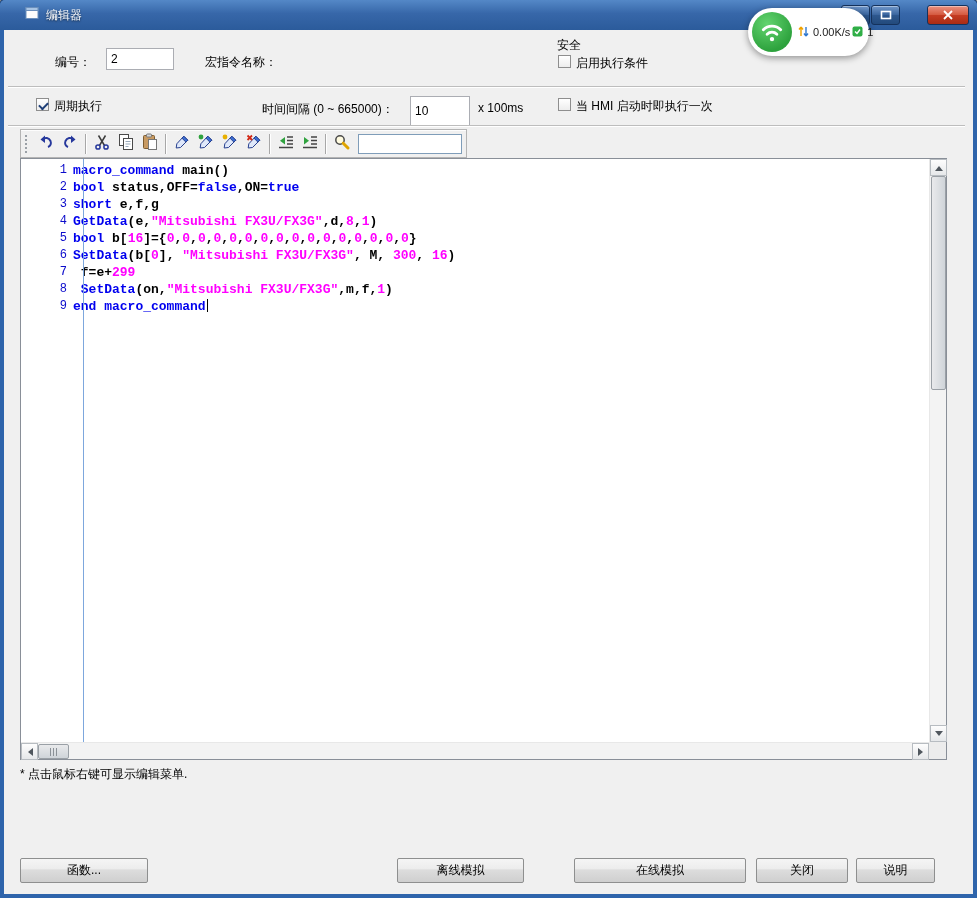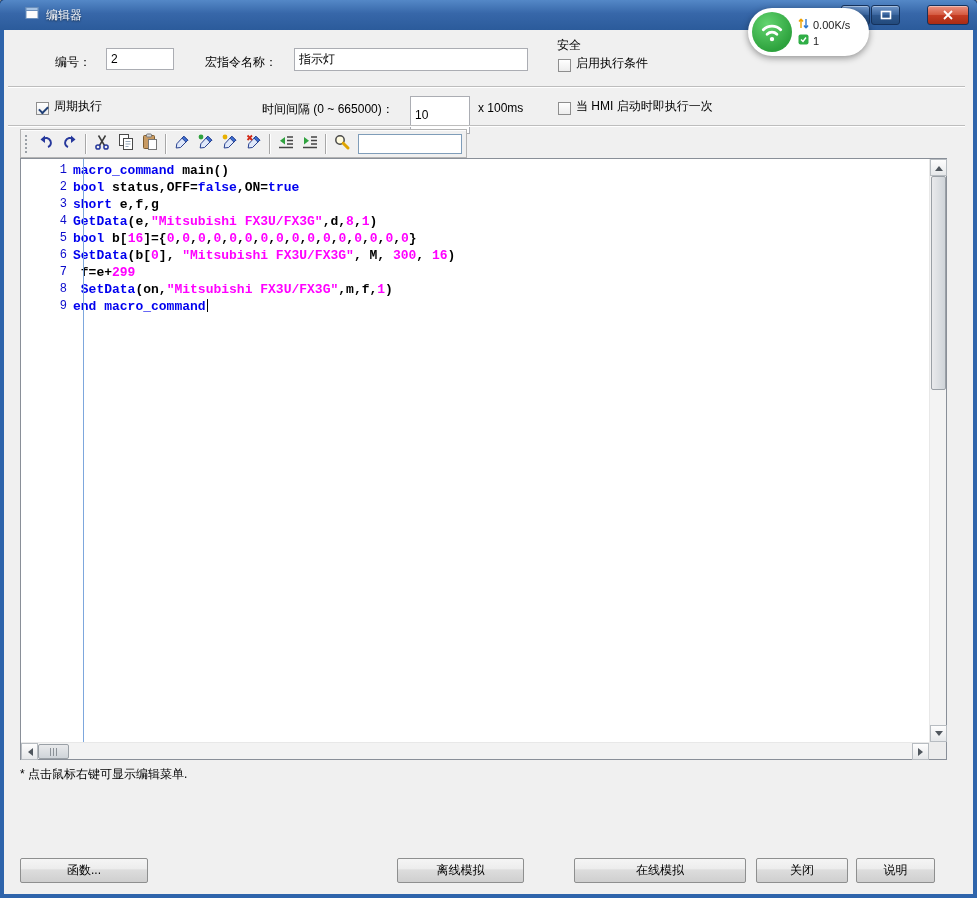--- a/index.html
+++ b/index.html
@@ -9,21 +9,21 @@
   background:linear-gradient(180deg,#5488c7 0%,#3767a9 45%,#2b5b9b 100%);display:flex;align-items:center;padding-left:25px}
 .title{color:#fff;font-size:12px;margin-left:6px;text-shadow:0 1px 2px rgba(0,0,0,.6)}
 .wbtn{position:absolute;top:5px;width:29px;height:20px;border:1px solid #15325c;border-radius:3px;
   background:linear-gradient(#7198cb,#3b669f 48%,#2d578e 52%,#234a7c);display:flex;align-items:center;justify-content:center;
   box-shadow:inset 0 1px 0 rgba(255,255,255,.4)}
 .wbtn.close{width:42px;background:linear-gradient(#eb9180,#d55b41 48%,#c43b22 52%,#aa2c14)}
 .content{position:absolute;left:4px;top:30px;width:969px;height:864px;background:#f0f0f0}
 .lbl{position:absolute;font-size:12px;color:#000;white-space:nowrap}
 .tinput{position:absolute;border:1px solid #abadb3;font:12px "Liberation Sans",sans-serif;padding:0 4px;background:#fff}
 .hr{position:absolute;height:2px;border-top:1px solid #bdbdbd;border-bottom:1px solid #fff}
-.cb{position:absolute;display:flex;align-items:flex-end;font-size:12px;gap:5px}
+.cb{position:absolute;display:flex;align-items:flex-start;font-size:12px;gap:5px}
 .cbbox{width:13px;height:13px;border:1px solid #8e8e8e;background:linear-gradient(#fff,#ededed);position:relative;flex:none}
 .cbbox.checked::after{content:"";position:absolute;left:2px;top:2.5px;width:7px;height:4px;
   border-left:2px solid #1f3f77;border-bottom:2px solid #1f3f77;transform:rotate(-45deg)}
 .toolbar{position:absolute;left:16px;top:99px;width:447px;height:29px;border:1px solid #b4b4b4;background:#f0f0f0;
   display:flex;align-items:center;padding:0 1px;box-shadow:inset 0 1px 0 #fdfdfd}
 .tgrip{width:5px;height:18px;border-left:2px dotted #9aa0a6;margin:0 4px 0 3px}
 .tbtn{width:24px;height:24px;display:flex;align-items:center;justify-content:center}
 .tsep{width:0;height:20px;border-left:1px solid #a7a7a7;border-right:1px solid #fff;margin:0 3px}
 .tsearch{width:104px;height:20px;border:1px solid #7f9db9;margin-left:4px;font-size:12px;padding:0 3px}
 .editor{position:absolute;left:16px;top:128px;width:927px;height:602px;background:#fff;border:1px solid #898f98}
@@ -52,21 +52,21 @@
 .hint{position:absolute;left:16px;top:736px;font-size:12px;color:#000}
 .output{position:absolute;left:16px;top:754px;width:927px;height:66px;background:#fff;border:1px solid #6f6f6f;
   font-size:12px;padding:5px 8px}
 .btn7{position:absolute;top:828px;height:25px;border:1px solid #8e8f8f;border-radius:2px;
   background:linear-gradient(#f5f5f5,#ececec 45%,#dddddd 46%,#cfcfcf);font-size:12px;
   display:flex;align-items:center;justify-content:center}
 .netwidget{position:absolute;left:748px;top:8px;width:121px;height:48px;background:#fff;border-radius:24px;
   box-shadow:0 2px 7px rgba(0,0,0,.4);display:flex;align-items:center;padding:0 6px 0 4px;z-index:60}
 .wifi{width:40px;height:40px;border-radius:50%;background:radial-gradient(circle at 38% 30%,#63d46f,#2da23d 72%);
   display:flex;align-items:center;justify-content:center;flex:none}
-.netcol{display:flex;flex-direction:column;justify-content:flex-end;margin-left:6px;gap:2px}
+.netcol{display:flex;flex-direction:row;justify-content:flex-end;margin-left:6px;gap:2px}
 .netrow{display:flex;align-items:center;gap:4px;font-size:11px;color:#222}
 </style>
 </head>
 <body>
 
 <div id="win">
 
   <div class="titlebar">
     <span><svg width="15" height="15" viewBox="0 0 15 15">
           <rect x="1" y="1.5" width="12" height="11" fill="#fdfdfd" stroke="#6b8fbc"></rect>
@@ -88,35 +88,34 @@
           <path d="M2 1 L10 9 M10 1 L2 9" stroke="#fff" stroke-width="1.8"></path>
         </svg>
       </div>
   </div>
 
   <div class="content">
 
     <span class="lbl" style="left:51px;top:24px">编号：</span>
     <input class="tinput" style="left: 102px; top: 18px; width: 68px; height: 22px;" value="2">
     <span class="lbl" style="left:201px;top:24px">宏指令名称：</span>
-    <input class="tinput" style="left: 290px; top: 18px; width: 234px; height: 23px;" value="指示灯">
     <span class="lbl" style="left:553px;top:7px">安全</span>
     <div class="cb" style="left:554px;top:25px">
       <span class="cbbox"></span>
       <span>启用执行条件</span>
     </div>
 
     <div class="hr" style="left:4px;top:56px;width:957px"></div>
 
     <div class="cb" style="left:32px;top:68px">
       <span class="cbbox checked"></span>
       <span>周期执行</span>
     </div>
     <span class="lbl" style="left:258px;top:71px">时间间隔 (0 ~ 665000)：</span>
-    <input class="tinput" style="left: 406px; top: 66px; width: 60px; height: 38px;" value="10">
+    <input class="tinput" style="left: 406px; top: 66px; width: 60px; height: 30px;" value="10">
     <span class="lbl" style="left:474px;top:71px">x 100ms</span>
     <div class="cb" style="left:554px;top:68px">
       <span class="cbbox"></span>
       <span>当 HMI 启动时即执行一次</span>
     </div>
 
     <div class="hr" style="left:4px;top:95px;width:957px"></div>
 
     <div class="toolbar">
       <div class="tgrip"></div>

